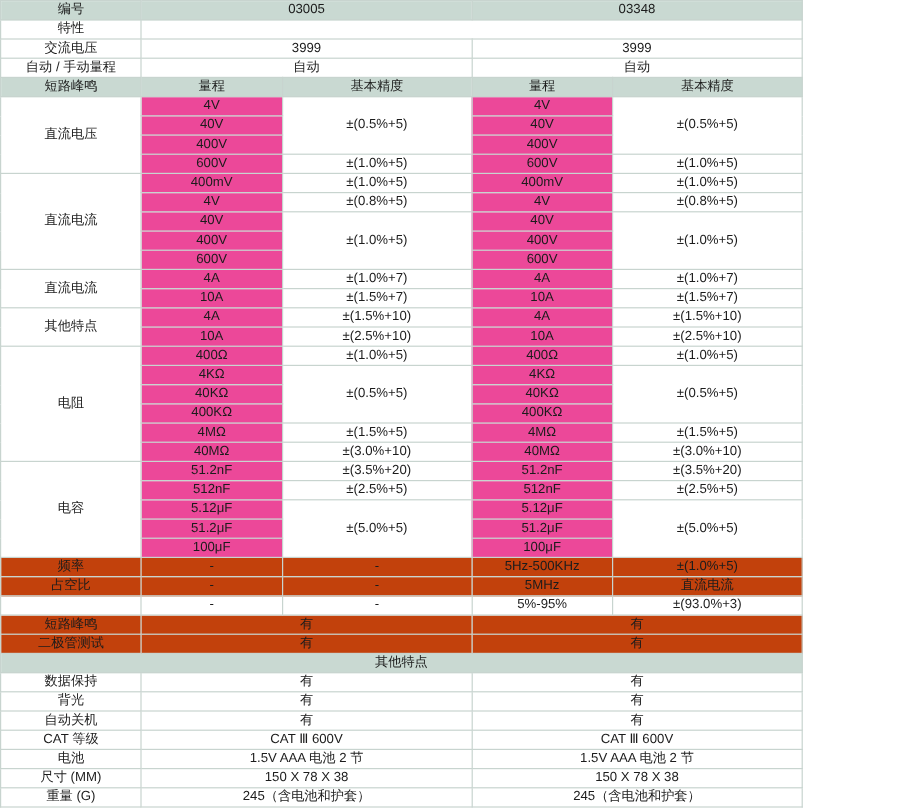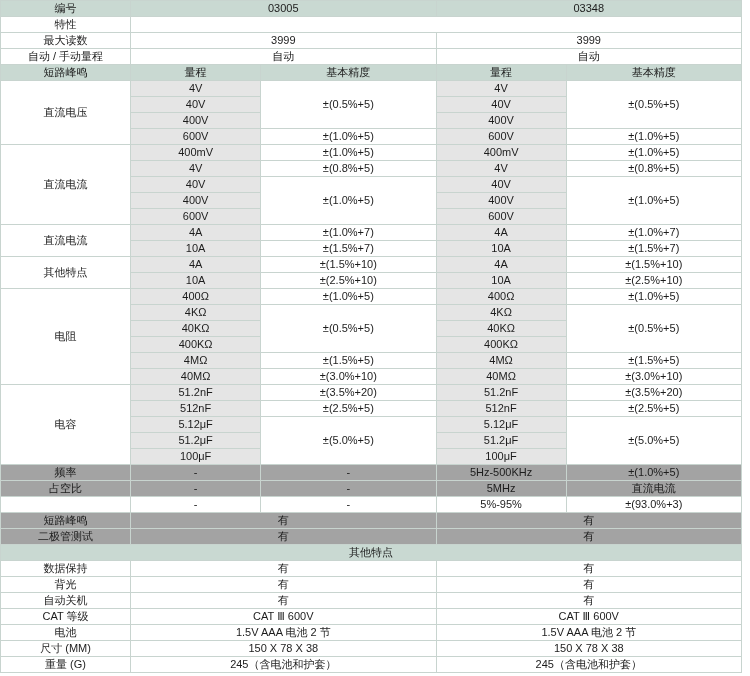--- a/index.html
+++ b/index.html
@@ -12,45 +12,45 @@
     font-size: 11px;
     color: #222;
   }
   #sheet {
     width: 750px;
     height: 676px;
     position: relative;
     overflow: hidden;
   }
   table.spec {
-    width: 742px;
+    width: 669px;
     border-collapse: collapse;
     table-layout: fixed;
     padding-left: 41px;
   }
   table.spec td, table.spec th {
     border: 1px solid #c8d4cf;
     text-align: center;
     vertical-align: middle;
     padding: 0;
     height: 15px;
     line-height: 13px;
     font-weight: normal;
     font-size: 11px;
     color: #1c1c1c;
   }
   .hdr {
     background: #c9d9d2;
     font-weight: normal;
   }
   .band {
-    background: #a3a3a3;
+    background: #c2410c;
   }
   .shade {
-    background: #e5e5e5;
+    background: #ec4899;
     margin-left: 44px;
   }
   .lefttxt {
     text-align: left;
     padding-left: 6px;
   }
   .dash {
     color: #555;
   }
   col.c0 { width: 112px; }
@@ -75,21 +75,21 @@
         <tr>
           <td class="hdr lefttxt">编号</td>
           <td colspan="2" class="hdr">03005</td>
           <td colspan="2" class="hdr">03348</td>
         </tr>
         <tr>
           <td class="lefttxt">特性</td>
           <td colspan="4"></td>
         </tr>
         <tr>
-          <td class="lefttxt">最大读数</td>
+          <td class="lefttxt">交流电压</td>
           <td colspan="2">3999</td>
           <td colspan="2">3999</td>
         </tr>
         <tr>
           <td class="lefttxt">自动 / 手动量程</td>
           <td colspan="2">自动</td>
           <td colspan="2">自动</td>
         </tr>
         <tr>
           <td class="hdr lefttxt">短路峰鸣</td>

